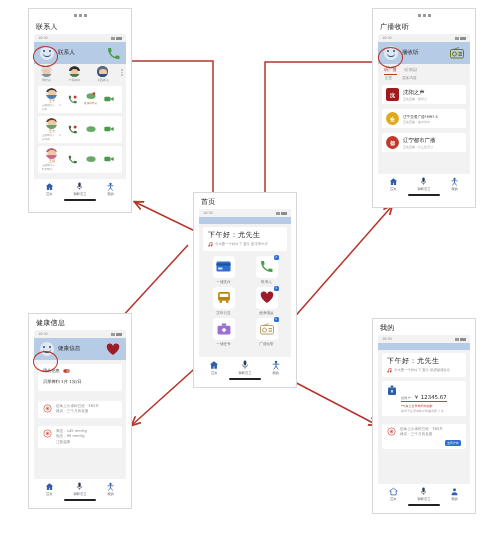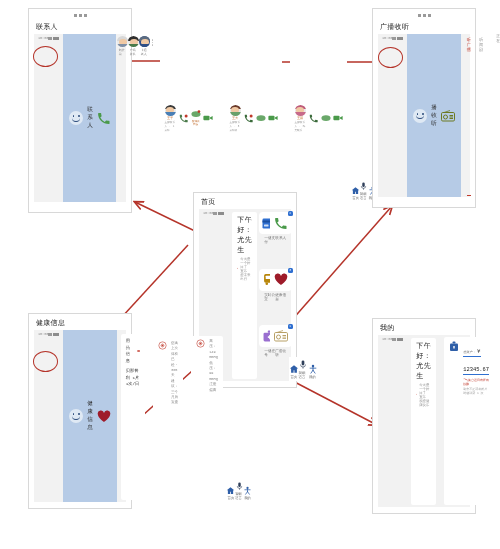--- a/index.html
+++ b/index.html
@@ -2,29 +2,29 @@
 <html><head>
 <meta charset="utf-8">
 <style>
   html,body{margin:0;padding:0;}
   body{
     width:500px;height:549px;
     background:#ffffff;
     font-family:"DejaVu Sans","Liberation Sans",sans-serif;
     position:relative;overflow:hidden;
   }
-  .stage{position:absolute;left:0;top:0;width:412px;height:549px;font-family:Liberation Mono, monospace;}
+  .stage{position:absolute;left:0;top:0;width:412px;height:549px;}
 
   
   .phone{position:absolute;background:#ffffff;border:1px solid #d8d8d8;box-sizing:border-box;}
   .phone .pg-dots{height:12px;display:flex;align-items:center;justify-content:center;gap:2px;}
   .pg-dots i{width:3px;height:3px;background:#9a9a9a;display:block;}
   .ph-title{font-size:7px;color:#222;padding:1px 0 2px 7px;letter-spacing:.3px;}
   .screen{margin:0 5px 4px 5px;background:#f2f2f2;box-sizing:border-box;position:relative;
-          display:flex;flex-direction:row;}
+          display:flex;flex-direction:column;}
   .statusbar{height:8px;display:flex;align-items:center;justify-content:space-between;
              padding:0 4px;font-size:3.4px;color:#8c8c8c;}
   .statusbar .sb-r{display:flex;align-items:center;gap:1px;}
   .sb-bar{width:4px;height:3px;background:#9a9a9a;display:inline-block;}
   .sb-bat{width:6px;height:3px;background:#8c8c8c;display:inline-block;}
 
   
   .blue-head{background:#b6cbe6;display:flex;align-items:center;gap:4px;padding:4px 6px;}
   .smiley{width:14px;height:14px;border-radius:50%;background:#dfe9f4;position:relative;flex:none;}
   .smiley:before,.smiley:after{content:"";position:absolute;top:4px;width:1.6px;height:2.4px;

